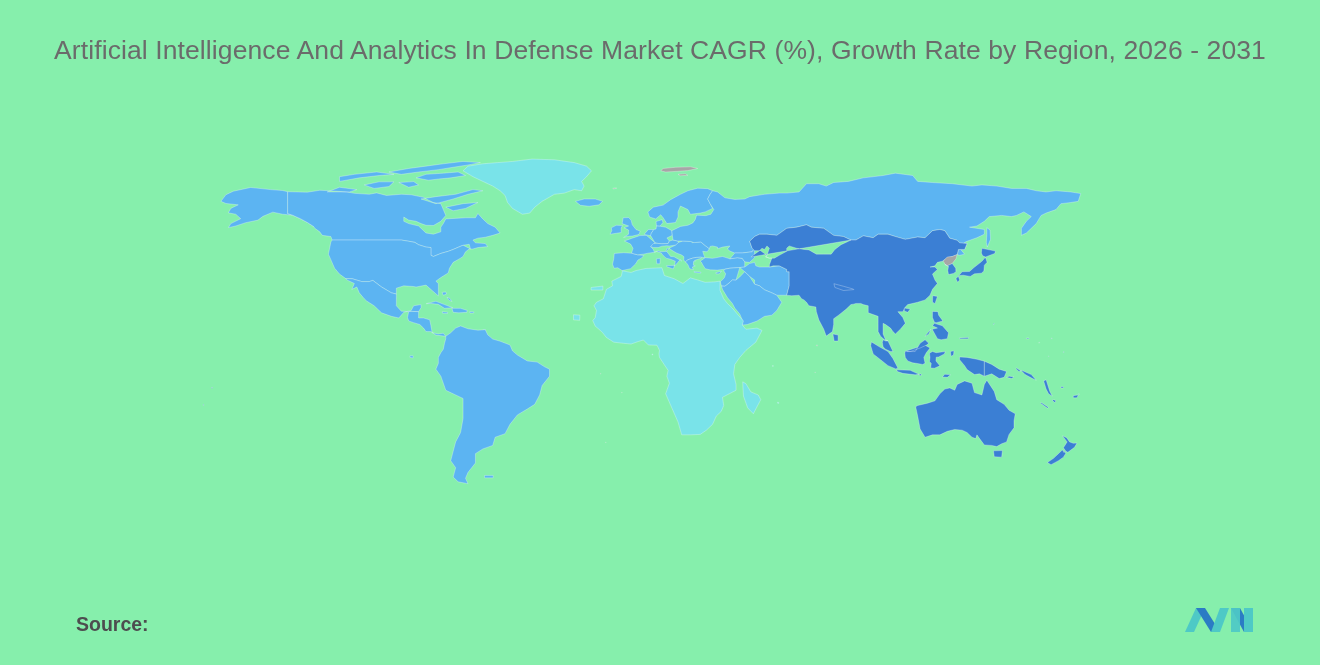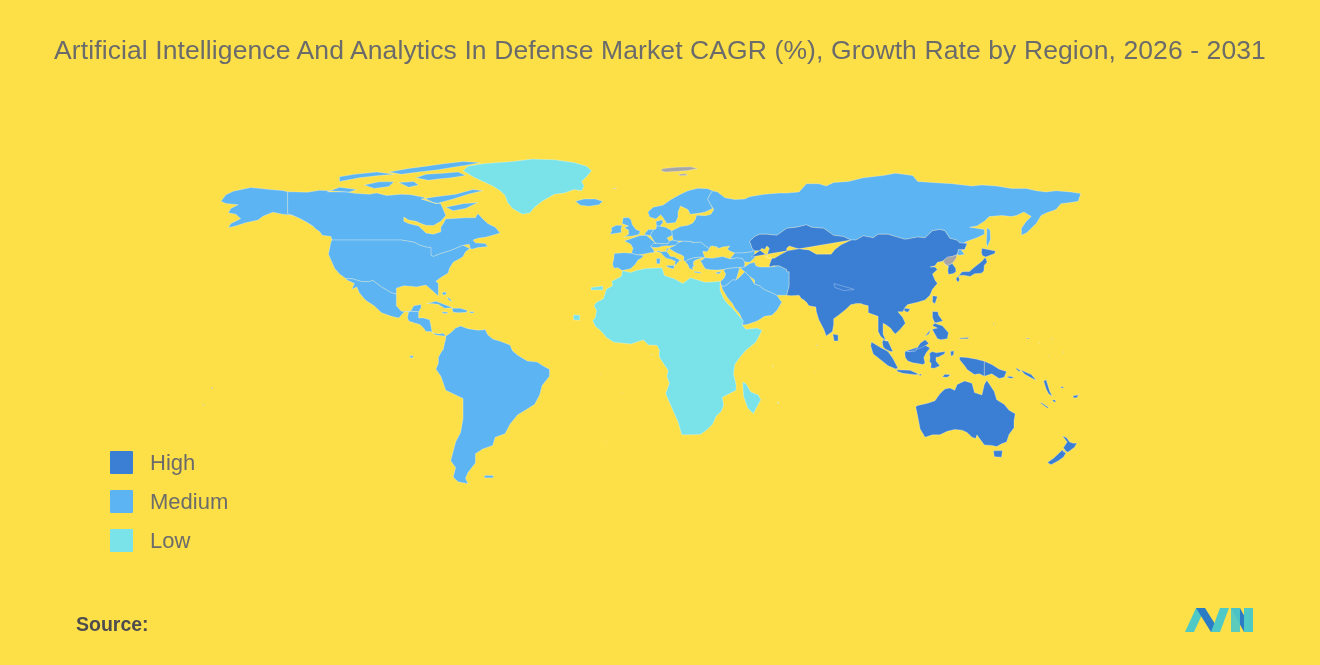--- a/index.html
+++ b/index.html
@@ -9,21 +9,21 @@
     background: #ffffff;
   }
   body {
     font-family: "Liberation Sans", sans-serif;
     -webkit-font-smoothing: antialiased;
   }
   #page {
     position: relative;
     width: 1320px;
     height: 665px;
-    background: #fde047;
+    background: #86efac;
     overflow: hidden;
   }
 
   
   #chart-title {
     position: absolute;
     left: 50%;
     transform: translateX(-50%);
     top: 14px;
     width: 1260px;
@@ -175,38 +175,20 @@
           <path d="M293.20 103.90L294.00 107.70L295.00 112.92L297.00 116.25L300.00 115.30L303.00 115.30L306.00 113.88L309.00 113.11L312.00 113.40L314.00 114.35L316.00 116.25L317.50 116.82L318.00 115.30L319.00 116.72L321.00 119.38L324.00 119.57L326.00 120.05L328.00 118.91L330.00 118.15L331.00 115.11L333.00 112.45L333.00 109.60L333.50 106.75L331.00 105.33L329.00 102.95L326.00 101.05L325.00 97.72L322.00 93.16L321.00 94.88L320.00 99.15L317.00 98.20L316.00 94.40L313.00 93.45L310.00 94.88L309.00 97.25L307.00 96.30L305.00 96.78L303.00 98.67L301.00 101.53L298.00 102.47L294.00 103.42ZM324.70 121.76L328.30 121.66L328.00 124.32L325.00 124.13Z" fill="#3b7fd4" fill-rule="evenodd"></path>
           <path d="M352.60 115.68L354.30 116.44L355.50 118.15L357.00 118.72L358.50 118.63L357.50 120.33L356.00 121.47L354.80 122.33L354.00 121.95L353.00 120.53L354.50 118.15ZM352.50 121.47L354.00 122.71L353.00 124.32L351.00 125.75L348.00 127.37L346.50 126.51L349.00 124.80L351.50 122.42Z" fill="#3b7fd4" fill-rule="evenodd"></path>
           <path d="M338.00 76.16L339.00 76.06L339.00 76.44L338.00 76.44ZM346.00 92.97L347.50 97.72L348.50 99.63L347.00 98.67L346.00 96.78L345.00 93.45ZM344.00 102.19L347.00 104.19L346.50 104.47L343.80 102.47ZM357.00 99.44L359.00 99.15L358.50 100.29L357.00 100.29ZM330.00 92.03L332.00 92.50L333.00 91.84L331.00 91.55ZM334.00 88.22L335.80 89.46L335.00 89.65L333.80 88.51ZM336.50 89.36L340.00 90.89L342.00 93.16L340.50 92.50L337.50 90.89L335.80 89.17ZM352.00 95.83L353.00 95.83L353.00 96.30L352.00 96.30ZM324.60 70.46L325.00 70.17L325.00 70.46L324.70 70.65ZM311.00 76.06L314.60 75.88L314.50 76.44L311.00 76.44ZM349.00 101.05L350.00 101.53L349.50 102.19L348.50 101.34ZM353.00 121.95L353.50 122.14L353.30 122.42L352.90 122.23Z" fill="#3b7fd4" fill-rule="evenodd"></path>
           <path d="M343.00 77.97L343.40 77.87L343.40 78.06L343.00 78.06ZM348.00 76.25L348.40 76.16L348.40 76.35L348.00 76.35ZM352.90 81.77L353.30 81.67L353.30 81.86L352.90 81.86ZM346.90 83.47L347.10 83.38L347.10 83.57L346.90 83.57ZM359.10 98.67L359.50 98.77L359.50 98.96L359.10 98.86ZM8.20 96.11L8.60 96.11L8.60 96.39L8.20 96.39ZM4.80 103.05L5.10 103.05L5.10 103.33L4.80 103.33Z" fill="#3b7fd4" fill-rule="evenodd"></path>
           <path d="M235.20 87.28L235.60 87.28L235.60 87.56L235.20 87.56ZM237.30 102.09L237.80 102.19L237.80 102.57L237.30 102.47ZM186.50 82.62L186.80 82.62L186.80 82.91L186.50 82.91Z" fill="#79e3e9" fill-rule="evenodd"></path>
           <path d="M253.00 79.01L253.40 78.92L253.40 79.30L253.00 79.20ZM165.60 90.50L165.80 90.50L165.80 90.69L165.60 90.69ZM174.20 98.11L174.40 98.11L174.40 98.30L174.20 98.30ZM167.70 118.25L167.90 118.25L167.90 118.44L167.70 118.44ZM252.40 89.94L252.60 89.94L252.60 90.13L252.40 90.13Z" fill="#a6a6a6" fill-rule="evenodd"></path>
         </g>
     </svg>
   </div>
 
-  <div id="legend">
-
-    <div class="legend-row">
-      <span class="legend-swatch" style="background: rgb(59, 127, 212);"></span>
-      <span class="legend-label">High</span>
-    </div>
-
-    <div class="legend-row">
-      <span class="legend-swatch" style="background: rgb(92, 180, 242);"></span>
-      <span class="legend-label">Medium</span>
-    </div>
-
-    <div class="legend-row">
-      <span class="legend-swatch" style="background: rgb(121, 227, 233);"></span>
-      <span class="legend-label">Low</span>
-    </div>
-
-  </div>
 
   <div id="source-line">
     <span id="source-label">Source:</span>
   </div>
 
   <div id="brand-logo">
     <svg viewBox="0 0 74 42">
       <g>
         <polygon points="2,34 13,10 22,10 11,34" fill="#4ec9c6"></polygon>
         <polygon points="13,10 22,10 37,34 28,34" fill="#2b7cc4"></polygon>

